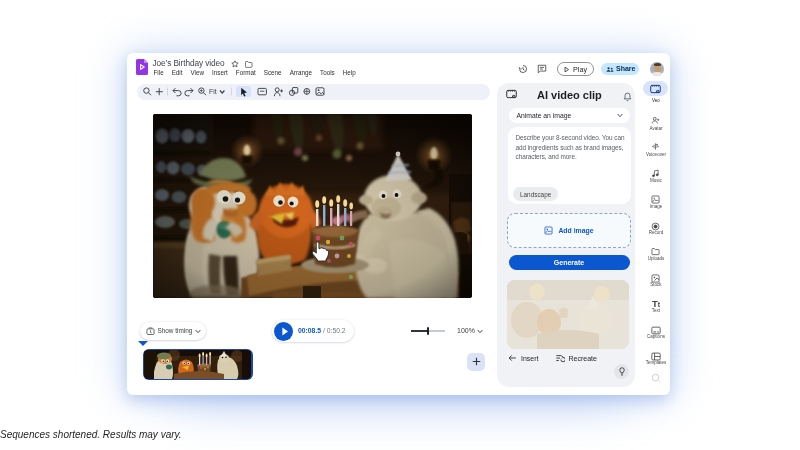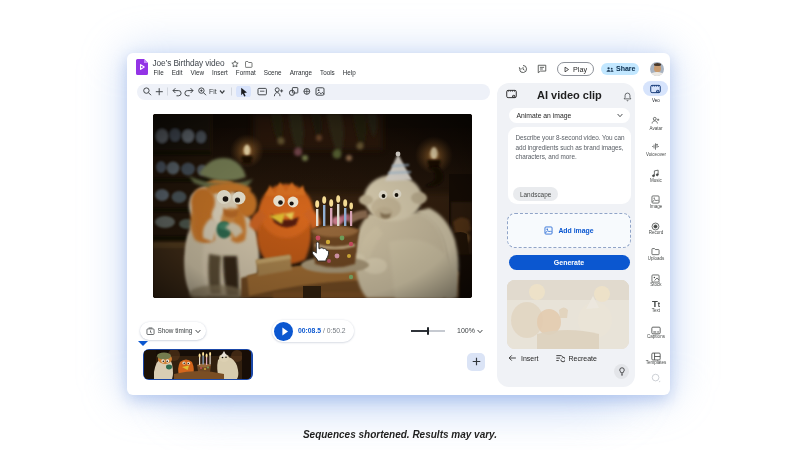--- a/index.html
+++ b/index.html
@@ -537,14 +537,14 @@
           <rect x="2" y="1.8" width="20" height="16.5" rx="2.5"></rect>
           <path d="M8.5 1.8 v16.5M8.5 10 h13.5"></path>
         </svg>
       <div class="rl" style="top:307px;">Templates</div>
       <svg class="abs" style="left:14.5px; top:320px;" width="10" height="10" viewBox="0 0 24 24" fill="none" stroke="#c3c7cd" stroke-width="2">
           <circle cx="11" cy="11" r="8"></circle>
           <path d="M20 22 l1.5 -3" stroke="#c3c7cd"></path>
         </svg>
     </div>
   </div>
-  <div class="abs" style="left:0; top:429px; width:800px; text-align:center; font-style:italic; font-size:10px; color:#1f1f1f;font-weight:bold;">Sequences shortened. Results may vary.</div>
+  <div class="abs" style="left:0; top:429px; width:800px; text-align:left; font-style:italic; font-size:10px; color:#1f1f1f;">Sequences shortened. Results may vary.</div>
 </div>
 
 </body></html>

